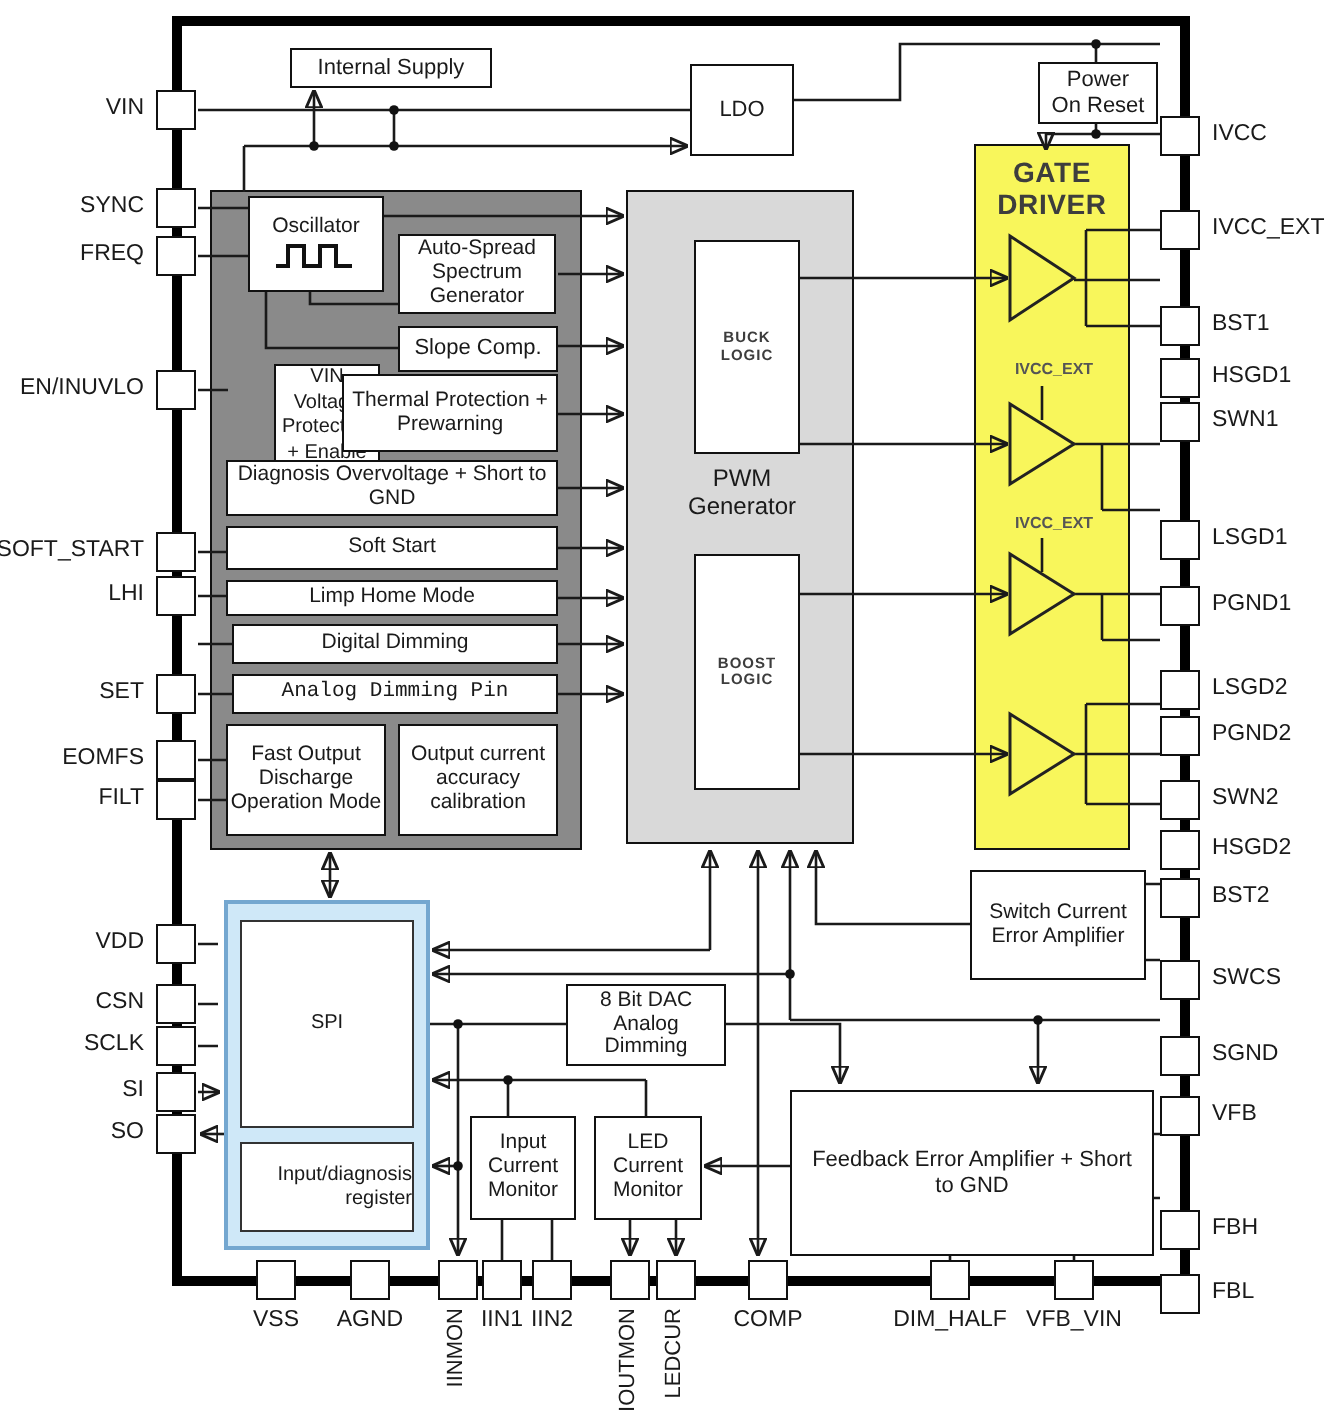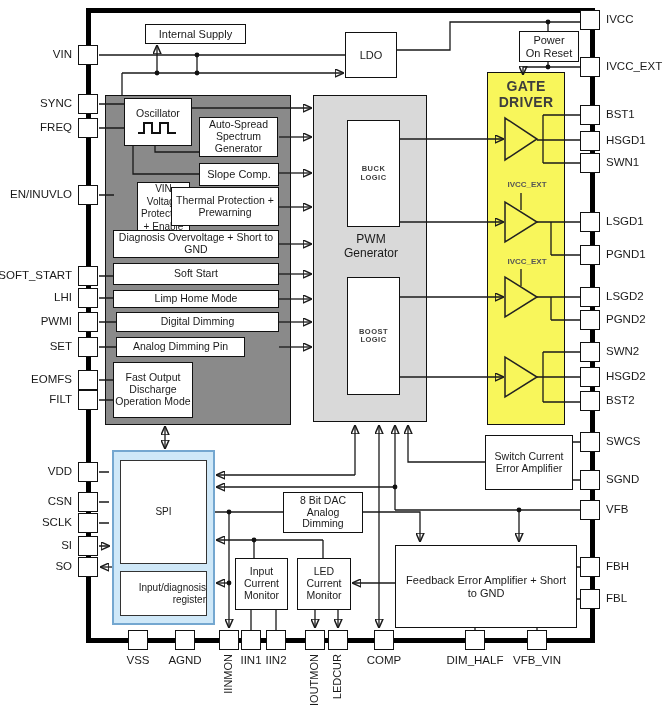--- a/index.html
+++ b/index.html
@@ -22,21 +22,21 @@
   .wires circle{fill:#111;stroke:none;}
   .a {marker-end:url(#ah);}
   .a2{marker-end:url(#ah);marker-start:url(#ah);}
   .as{marker-start:url(#ah);}
   
   .psq{position:absolute;box-sizing:border-box;width:20px;height:20px;background:#fff;
        border:1.8px solid #111;z-index:4;}
   .pinL{position:absolute;left:0;width:98px;height:20px;z-index:4;}
   .pinL .psq{right:0;top:0;}
   .pinL .plbl{position:absolute;right:26px;top:3px;white-space:nowrap;font-size:11.5px;}
-  .pinR{position:absolute;left:580px;width:83px;height:20px;z-index:4;}
+  .pinR{position:absolute;left:580px;width:83px;height:20px;z-index:4;margin-top:48px;}
   .pinR .psq{left:0;top:0;}
   .pinR .plbl{position:absolute;left:26px;top:3px;white-space:nowrap;font-size:11.5px;}
   .pinB{position:absolute;top:630px;width:80px;height:40px;z-index:4;}
   .pinB .psq{left:30px;top:0;}
   .pinB .plbl{position:absolute;top:24px;left:0;width:100%;text-align:center;
               white-space:nowrap;font-size:11.5px;}
   .pinBn{width:40px;}
   .pinBn .psq{left:10px;}
   .vsq{position:absolute;top:630px;z-index:4;}
   .vlbl{position:absolute;width:60px;text-align:right;white-space:nowrap;font-size:11px;
@@ -150,22 +150,23 @@
   </div>
 
   <div class="blk" style="left:199px;top:117px;width:79px;height:40px;">Auto-Spread Spectrum Generator</div>
   <div class="blk t11" style="left:199px;top:163px;width:80px;height:23px;">Slope Comp.</div>
   <div class="blk t75" style="left:113px;top:182px;width:53px;height:52px;padding:0 2px;">VIN Voltage Protection + Enable</div>
   <div class="blk" style="left:171px;top:187px;width:108px;height:39px;">Thermal Protection + Prewarning</div>
   <div class="blk" style="left:113px;top:230px;width:166px;height:28px;">Diagnosis Overvoltage + Short to GND</div>
   <div class="blk" style="left:113px;top:263px;width:166px;height:22px;">Soft Start</div>
   <div class="blk" style="left:113px;top:290px;width:166px;height:18px;">Limp Home Mode</div>
   <div class="blk" style="left:116px;top:312px;width:163px;height:20px;">Digital Dimming</div>
-  <div class="blk" style="left:116px;top:337px;width:129px;height:20px;">Analog Dimming Pin</div>
+  <div class="blk" style="left:116px;top:337px;width:163px;height:20px;font-family:Liberation Mono, monospace;">Analog Dimming Pin</div>
   <div class="blk" style="left:113px;top:362px;width:80px;height:56px;">Fast Output Discharge Operation Mode</div>
+  <div class="blk" style="left:199px;top:362px;width:80px;height:56px;">Output current accuracy calibration</div>
 
   <div class="blk logiclbl" style="left:347px;top:120px;width:53px;height:107px;padding:0 8px;">BUCK LOGIC</div>
   <div class="blk logiclbl" style="left:347px;top:277px;width:53px;height:118px;padding:0 8px;">BOOST LOGIC</div>
   <div class="lbl" style="left:336px;top:233px;width:70px;font-size:12px;">PWM Generator</div>
 
   <div class="lbl gatetitle" style="left:487px;top:78px;width:78px;">GATE DRIVER</div>
   <div class="lbl supplbl" style="left:492px;top:180px;width:70px;">IVCC_EXT</div>
   <div class="lbl supplbl" style="left:492px;top:257px;width:70px;">IVCC_EXT</div>
 
   <div class="blk t10" style="left:120px;top:460px;width:87px;height:104px;border-color:#333;">SPI</div>
@@ -192,24 +193,20 @@
   <div class="pinL" style="top:185px">
       <span class="plbl">EN/INUVLO</span>
       <span class="psq"></span>
     </div>
   <div class="pinL" style="top:266px">
       <span class="plbl">SOFT_START</span>
       <span class="psq"></span>
     </div>
   <div class="pinL" style="top:288px">
       <span class="plbl">LHI</span>
-      <span class="psq"></span>
-    </div>
-  <div class="pinL" style="top:312px">
-      <span class="plbl">PWMI</span>
       <span class="psq"></span>
     </div>
   <div class="pinL" style="top:337px">
       <span class="plbl">SET</span>
       <span class="psq"></span>
     </div>
   <div class="pinL" style="top:370px">
       <span class="plbl">EOMFS</span>
       <span class="psq"></span>
     </div>

